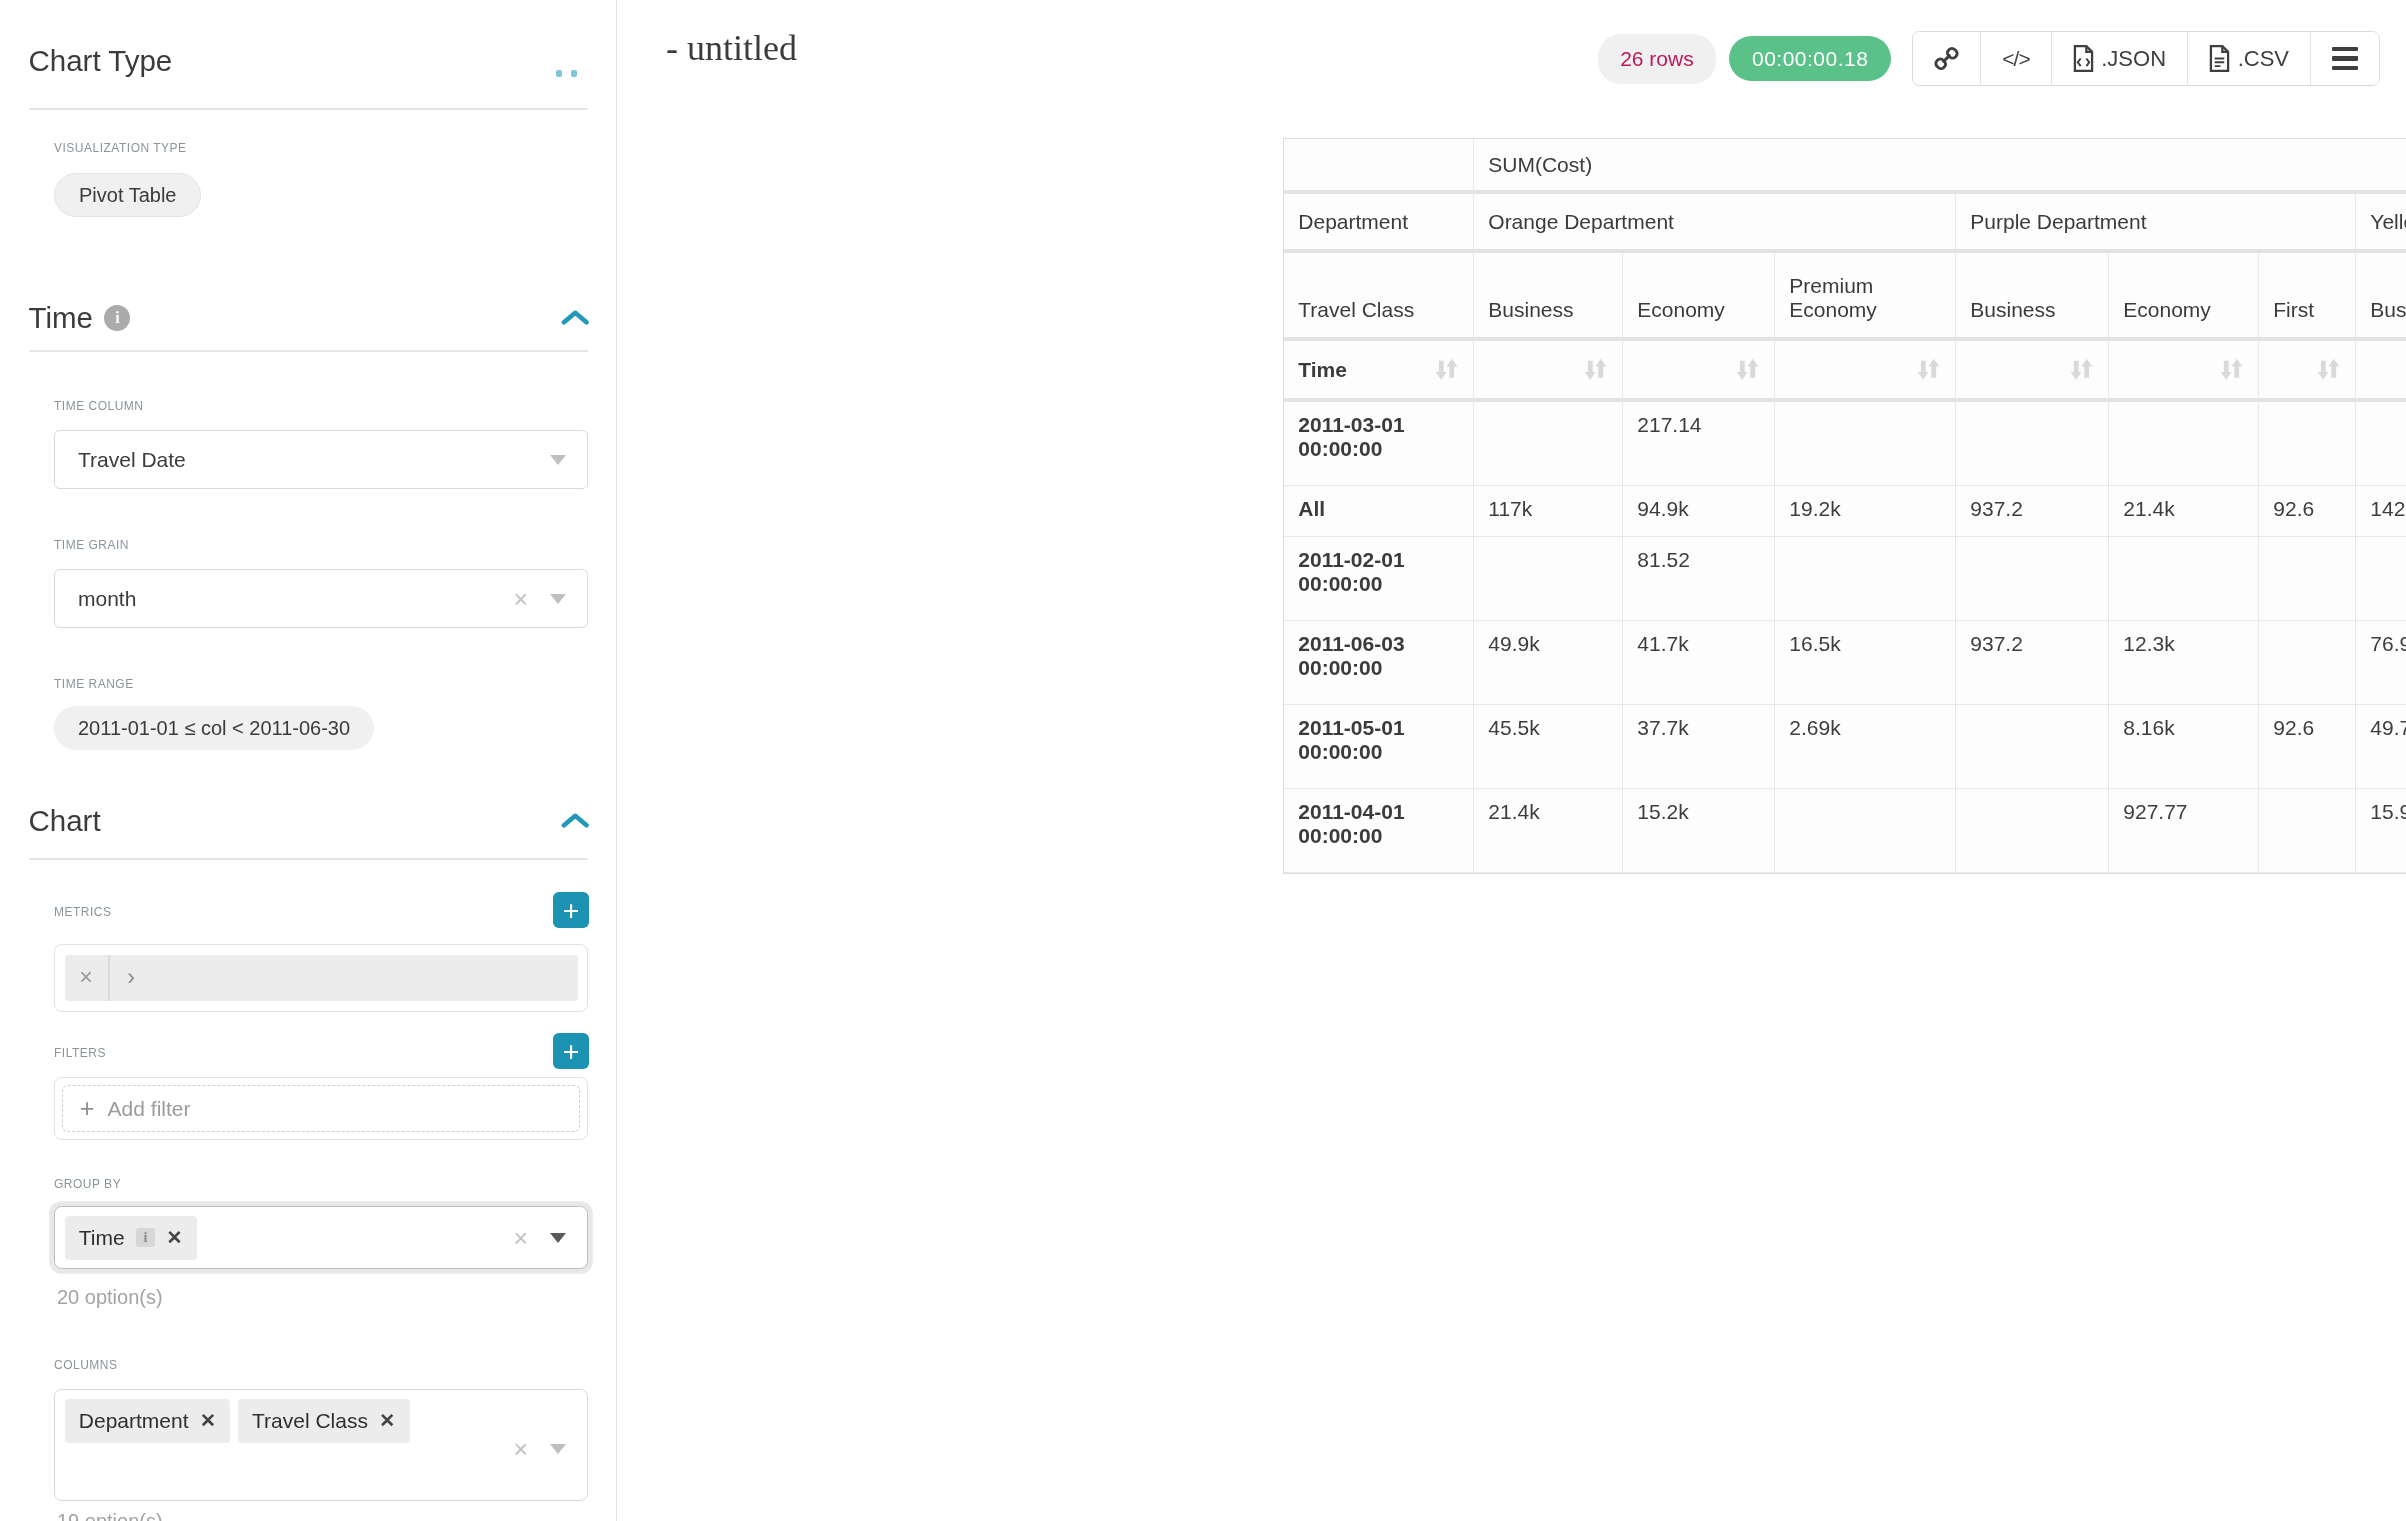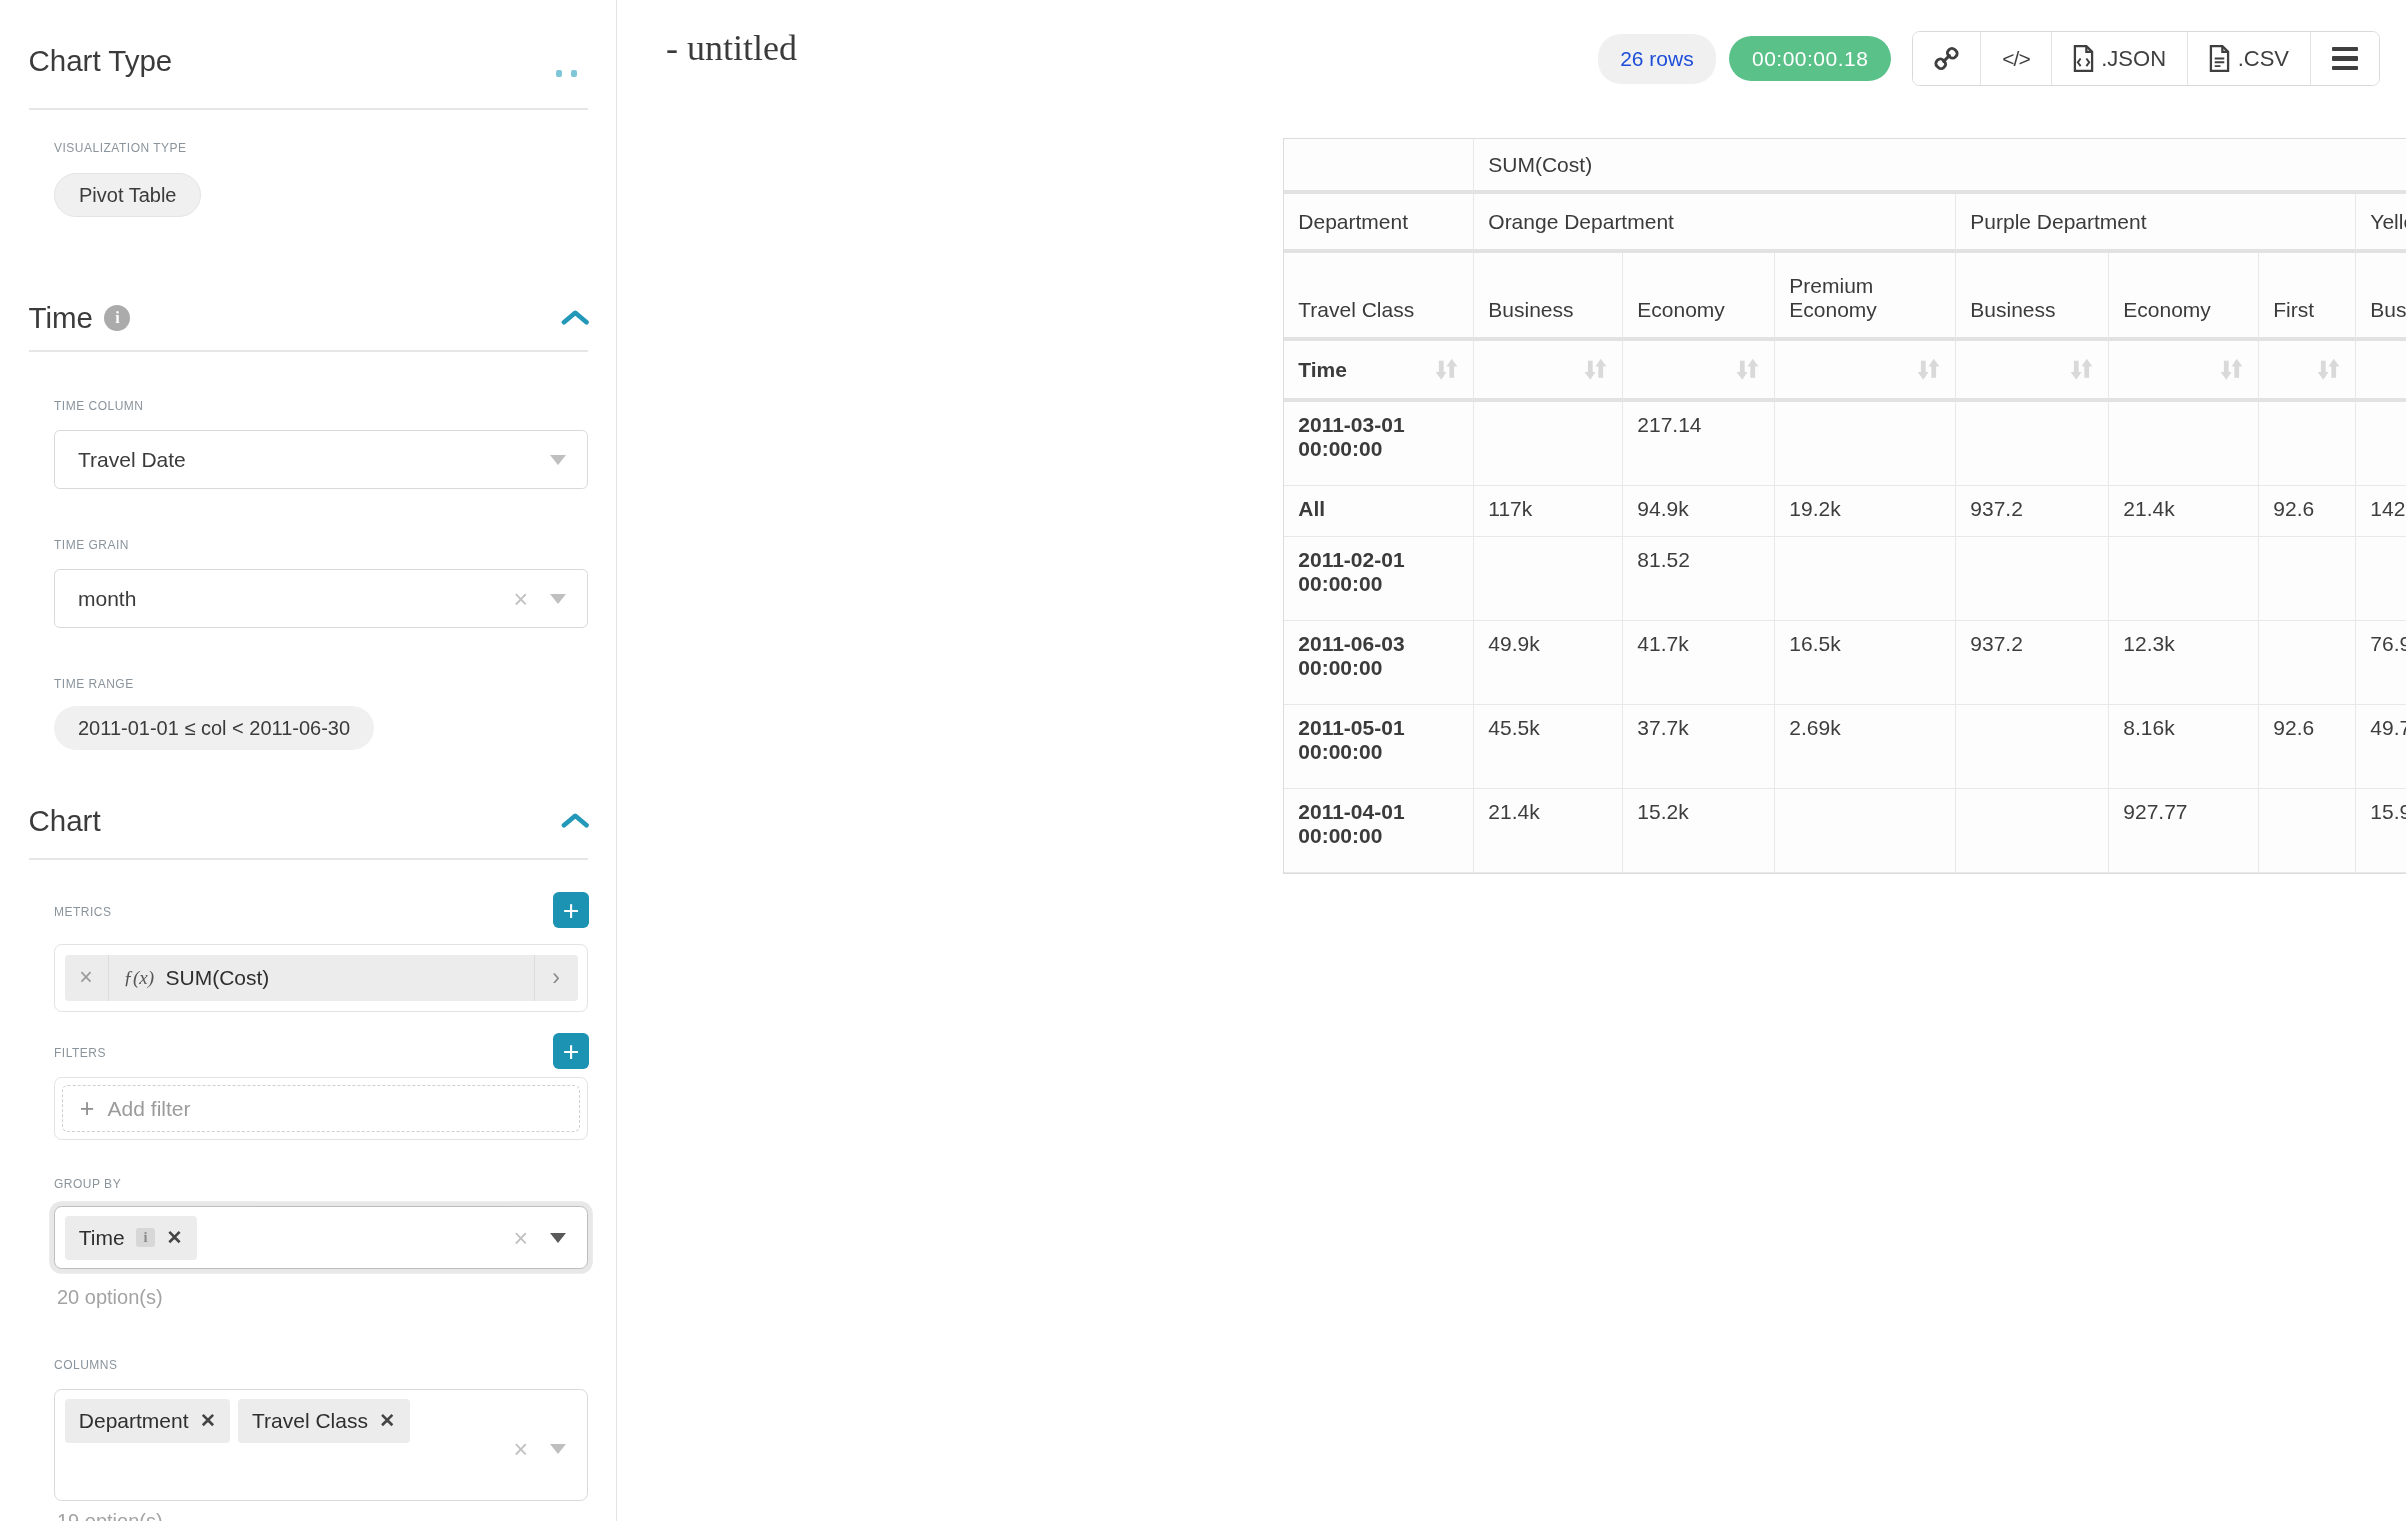--- a/index.html
+++ b/index.html
@@ -55,21 +55,21 @@
   .tag .tx { font-weight:700; font-size:19px; color:#444; cursor:pointer; }
   .tag .tinfo { width:19px; height:19px; border-radius:2.9px; background:#d7d7d7; color:#8b8b8b; font-weight:700;
     font-size:14.3px; display:inline-flex; align-items:center; justify-content:center; font-family:"Liberation Serif",serif; }
   .opts-note { position:absolute; left:57px; font-size:20px; color:#a3a3a3; }
 
   
   .main { position:relative; flex:1; height:1522px; }
   .page-title { position:absolute; left:49px; top:27px; font-size:36px; color:#3b3b3b;font-family:Liberation Serif, serif; }
   .head-right { position:absolute; top:31px; right:26px; display:flex; align-items:center; gap:13.3px; }
   .rows-pill { height:50px; padding:0 22px; background:#f0f0f0; border-radius:23px; display:flex; align-items:center;
-    font-size:21px; color:#1d4ed8; }
+    font-size:21px; color:#be185d; }
   .timer-pill { height:45px; padding:0 23px; background:#5ac189; border-radius:23px; display:flex; align-items:center;
     font-size:21px; color:#fff; letter-spacing:0.5px; }
   .btn-group { display:flex; border:1.9px solid #d9d9d9; border-radius:7.6px; background:#fff; height:55px; overflow:hidden; margin-left:7.6px; }
   .gbtn { display:flex; align-items:center; justify-content:center; gap:7.6px; padding:0 21px; border-right:1.9px solid #e2e2e2;
     color:#3f3f3f; font-size:22px; cursor:pointer; background:#fff; }
   .gbtn:last-child { border-right:none; }
   .code-glyph { font-size:21px; color:#3f3f3f; letter-spacing:-1px; }
   .burger { display:flex; flex-direction:column; gap:4.8px; }
   .burger i { width:26px; height:4.8px; background:#3f3f3f; border-radius:1px; }
 
@@ -144,24 +144,20 @@
           <path d="M3 13 L15 3 L27 13" fill="none" stroke="#2398b8" stroke-width="5" stroke-linecap="round" stroke-linejoin="round"></path>
         </svg>
     </div>
     <div class="divider" style="top:858px"></div>
 
     <div class="ctl-label" style="top:905px">METRICS</div>
     <div class="plus-btn" style="top:892px">+</div>
     <div class="metric-box" style="top:944px">
       <div class="metric-pill">
         <span class="mx">×</span>
-        <span class="mlabel">
-          <span class="fx">ƒ(x)</span>
-          <span>SUM(Cost)</span>
-        </span>
         <span class="marrow">›</span>
       </div>
     </div>
 
     <div class="ctl-label" style="top:1046px">FILTERS</div>
     <div class="plus-btn" style="top:1033px">+</div>
     <div class="filter-box" style="top:1077px">
       <div class="filter-dashed">
         <span class="fplus">+</span>
         <span>Add filter</span>

